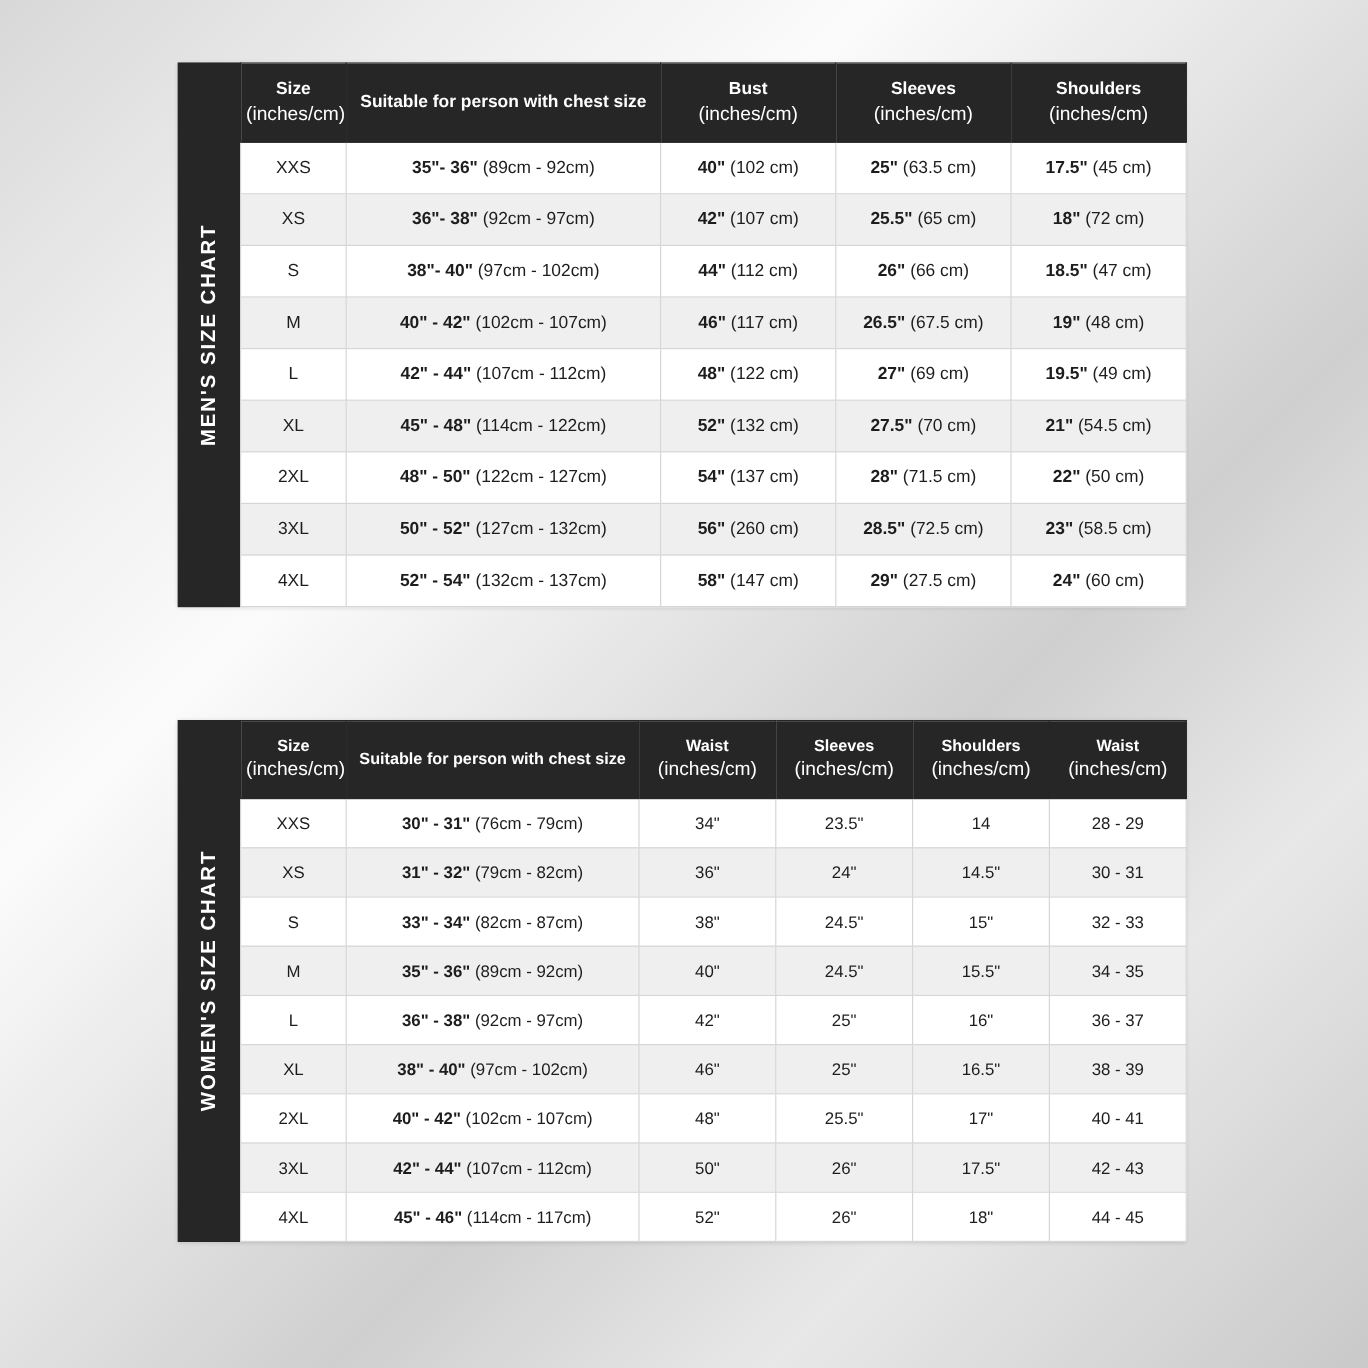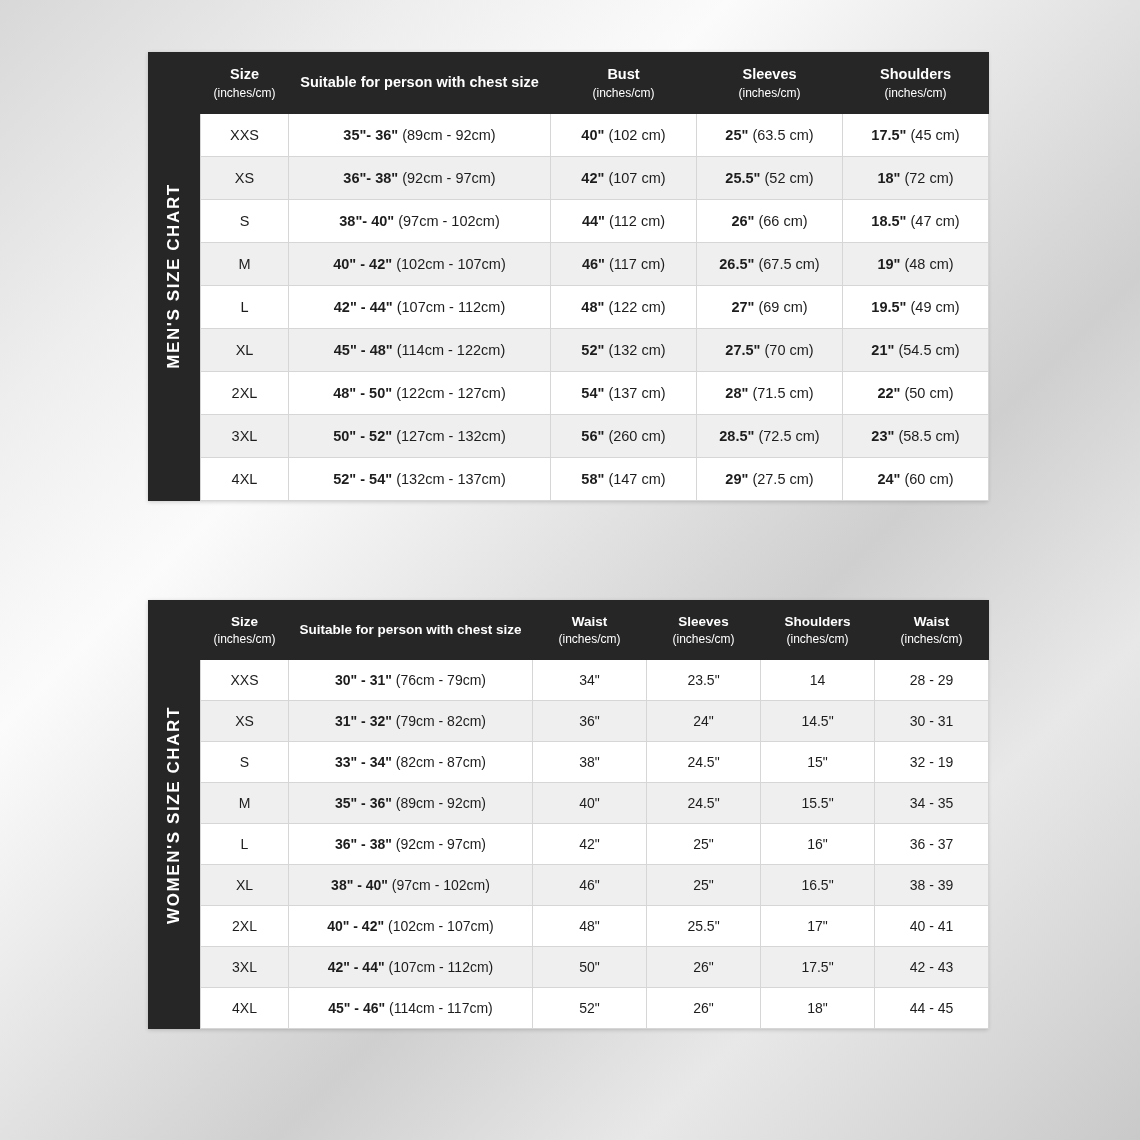--- a/index.html
+++ b/index.html
@@ -63,21 +63,21 @@
     background: #262626;
     color: #ffffff;
     border: 1px solid #262626;
     font-size: 14.5px;
     font-weight: bold;
     line-height: 1.35;
     padding: 12px 4px;
   }
   table.size-table thead th .unit {
     display: block;
-    font-size: 12px;
+    font-size: 16px;
     font-weight: normal;
   }
   table.size-table tbody td {
     font-size: 14.5px;
     padding: 13px 4px;
   }
   table.size-table tbody tr:nth-child(even) td {
     background: #efefef;
   }
   table.size-table tbody tr:nth-child(odd) td {
@@ -150,21 +150,21 @@
           <td class="size-cell">XXS</td>
           <td class="meas"><b>35"- 36"</b> <span class="paren">(89cm - 92cm)</span></td>
           <td class="meas"><b>40"</b> <span class="paren">(102 cm)</span></td>
           <td class="meas"><b>25"</b> <span class="paren">(63.5 cm)</span></td>
           <td class="meas"><b>17.5"</b> <span class="paren">(45 cm)</span></td>
         </tr>
         <tr>
           <td class="size-cell">XS</td>
           <td class="meas"><b>36"- 38"</b> <span class="paren">(92cm - 97cm)</span></td>
           <td class="meas"><b>42"</b> <span class="paren">(107 cm)</span></td>
-          <td class="meas"><b>25.5"</b> <span class="paren">(52 cm)</span></td>
+          <td class="meas"><b>25.5"</b> <span class="paren">(65 cm)</span></td>
           <td class="meas"><b>18"</b> <span class="paren">(72 cm)</span></td>
         </tr>
         <tr>
           <td class="size-cell">S</td>
           <td class="meas"><b>38"- 40"</b> <span class="paren">(97cm - 102cm)</span></td>
           <td class="meas"><b>44"</b> <span class="paren">(112 cm)</span></td>
           <td class="meas"><b>26"</b> <span class="paren">(66 cm)</span></td>
           <td class="meas"><b>18.5"</b> <span class="paren">(47 cm)</span></td>
         </tr>
         <tr>
@@ -269,21 +269,21 @@
           <td>24"</td>
           <td>14.5"</td>
           <td>30 - 31</td>
         </tr>
         <tr>
           <td class="size-cell">S</td>
           <td class="meas"><b>33" - 34"</b> <span class="paren">(82cm - 87cm)</span></td>
           <td>38"</td>
           <td>24.5"</td>
           <td>15"</td>
-          <td>32 - 19</td>
+          <td>32 - 33</td>
         </tr>
         <tr>
           <td class="size-cell">M</td>
           <td class="meas"><b>35" - 36"</b> <span class="paren">(89cm - 92cm)</span></td>
           <td>40"</td>
           <td>24.5"</td>
           <td>15.5"</td>
           <td>34 - 35</td>
         </tr>
         <tr>

